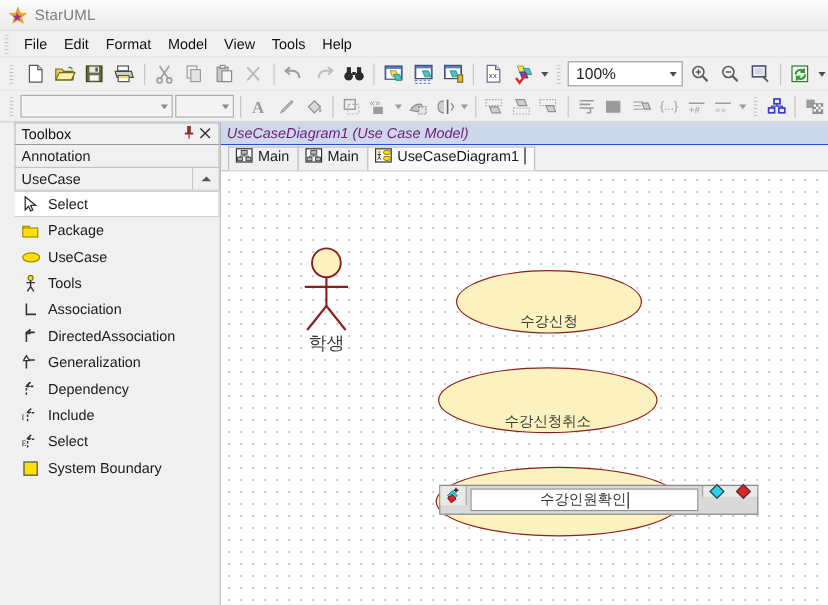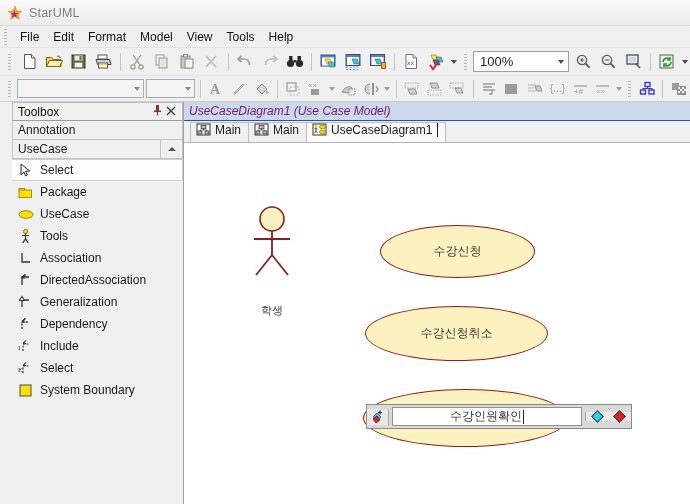--- a/index.html
+++ b/index.html
@@ -158,36 +158,36 @@
     background-image: radial-gradient(#c9c9c9 0.6px, transparent 0.7px);
     background-size: 10px 10px;
     background-position: 2px 2px;
   }
 
   
   .actor { position: absolute; }
   .actor svg { display: block; }
   .actor-label {
     position: absolute; left: 50%; transform: translateX(-50%);
-    top: 72px; font-size: 11px; color: #3b3b3b; white-space: nowrap; margin-top: 26px;
+    top: 72px; font-size: 15px; color: #3b3b3b; white-space: nowrap;
   }
   .usecase {
     position: absolute;
     border-radius: 50%;
     background: #fbf2bf;
     border: 1.4px solid #8a1f1f;
-    display: flex; align-items: center; justify-content: center;
+    display: flex; align-items: flex-end; justify-content: center;
     font-size: 12px; color: #3a3a3a;
   }
   .usecase.editing { background: #fbf2bf; }
 
   .edit-overlay {
     position: absolute;
     height: 25px;
-    display: flex; align-items: center;
+    display: flex; align-items: flex-start;
     background: #d9d9d9;
     border: 1px solid #8a8a8a;
   }
   .edit-left-btn {
     width: 22px; display: flex; align-items: center; justify-content: center;
     background: #e9e9e9; border-right: 1px solid #a8a8a8;
   }
   .edit-field {
     flex: 1; background: #fff; border: 1px solid #8f8f8f; margin: 2px 3px;
     display: flex; align-items: center; justify-content: center;

